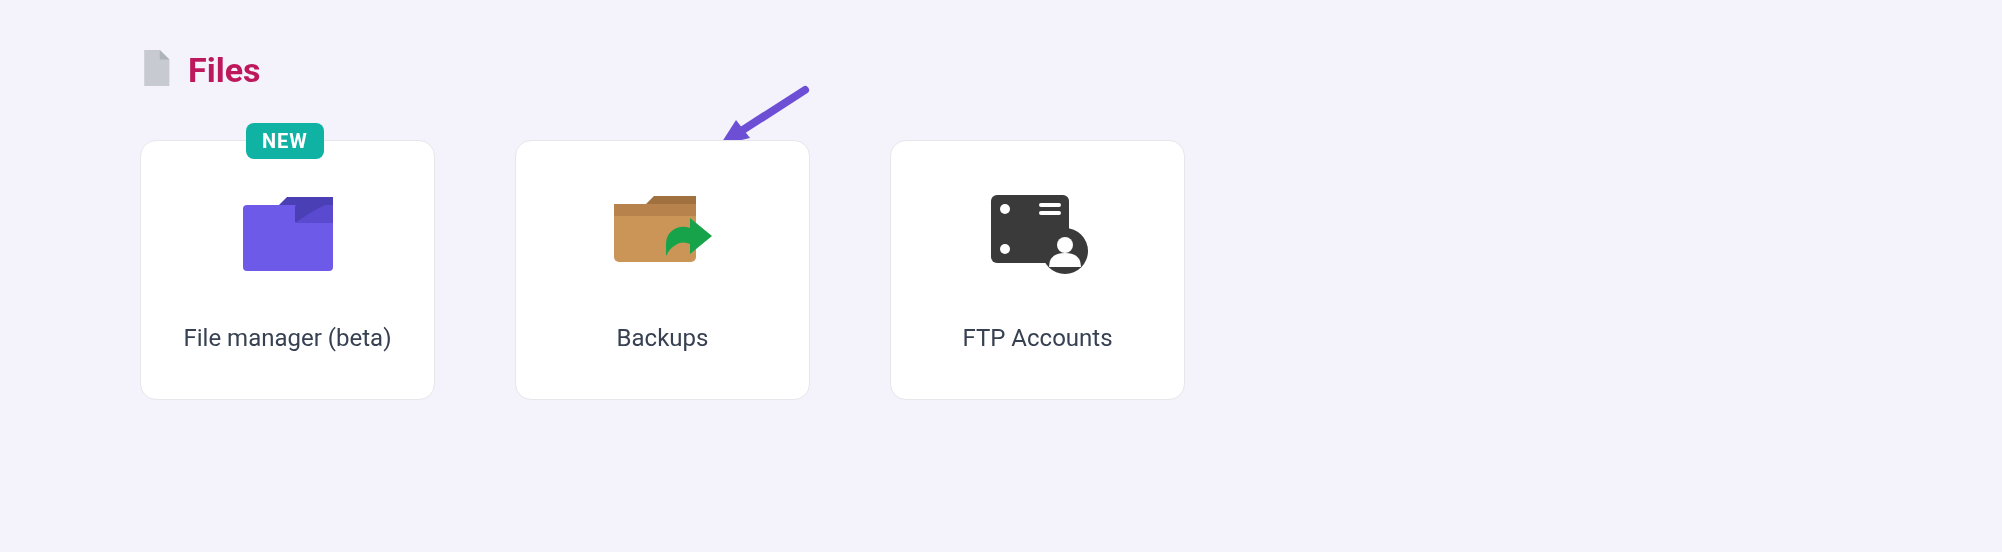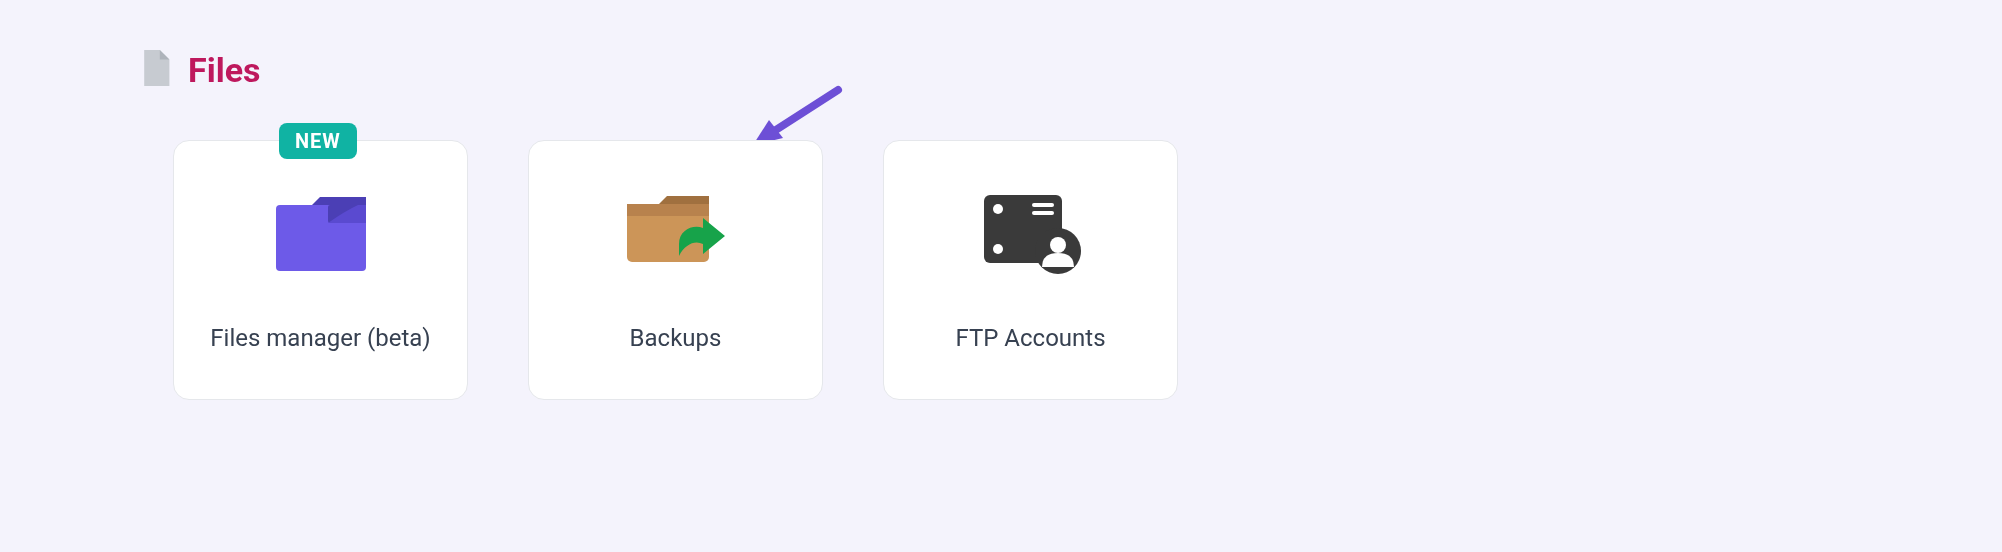--- a/index.html
+++ b/index.html
@@ -16,23 +16,22 @@
       gap: 18px;
       margin-bottom: 50px;
     }
     .section-title {
       font-size: 34px;
       font-weight: 700;
       color: #be185d;
     }
     .cards-row {
       display: flex;
-      gap: 60px;
+      gap: 80px;
       position: relative;
-      margin-left: 33px;
     }
     .card {
       position: relative;
       width: 295px;
       height: 260px;
       background: #ffffff;
       border: 1px solid #e5e7eb;
       border-radius: 16px;
       display: flex;
       flex-direction: column;
@@ -96,21 +95,21 @@
   <div class="card">
     <div class="badge">NEW</div>
     <div class="card-icon-area">
       <svg width="102" height="86" viewBox="0 0 102 86">
         <path d="M6 14 L42 14 L50 6 L96 6 L96 14 L6 14 Z" fill="#4b3fb5"></path>
         <rect x="6" y="14" width="90" height="66" rx="4" fill="#6d5ae8"></rect>
         <rect x="58" y="14" width="38" height="18" rx="2" fill="#4b3fb5"></rect>
         <path d="M58 32 L96 32 L96 14 L88 14 Q 75 20 58 32 Z" fill="#5a4ad0"></path>
       </svg>
     </div>
-    <div class="card-label">Files manager (beta)</div>
+    <div class="card-label">File manager (beta)</div>
   </div>
 
 
   <div class="card">
     <div class="card-icon-area">
       <svg width="110" height="92" viewBox="0 0 110 92">
         <path d="M6 16 L38 16 L46 8 L88 8 L88 16 L6 16 Z" fill="#a0703f"></path>
         <rect x="6" y="16" width="82" height="58" rx="5" fill="#cc9558"></rect>
         <rect x="6" y="16" width="82" height="12" fill="#b8824d"></rect>
         <path d="M58 56 C58 42 72 36 82 40 L82 30 L104 48 L82 66 L82 56 C74 52 64 56 58 68 Z" fill="#17a34a"></path>

